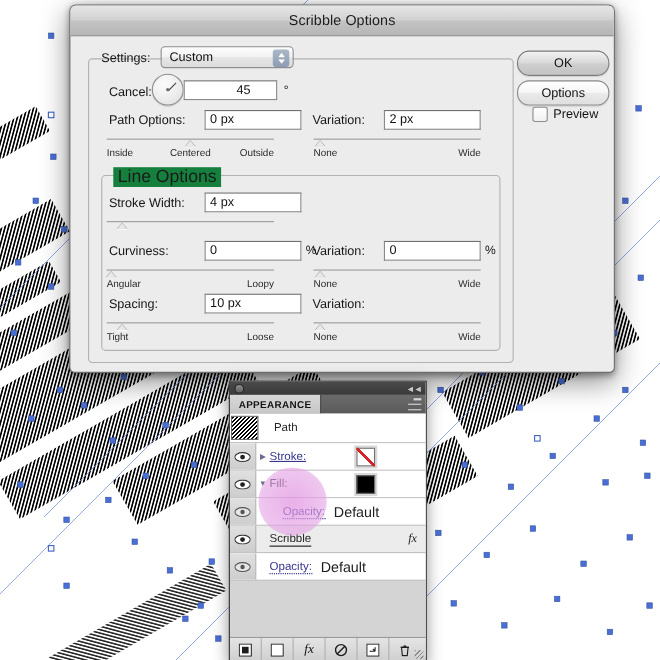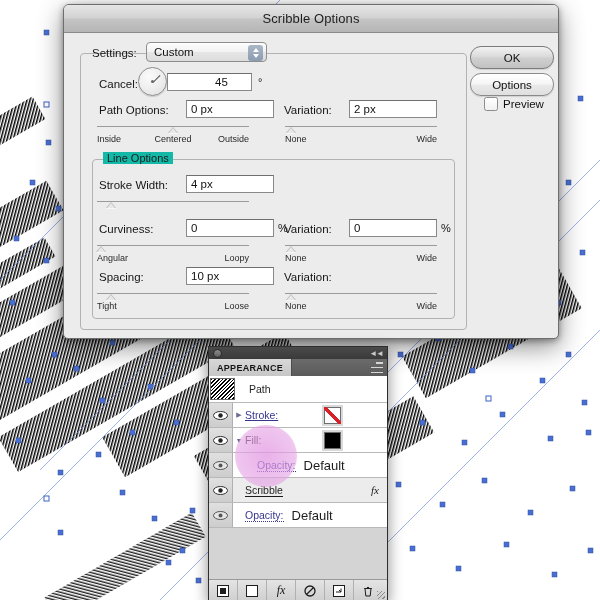--- a/index.html
+++ b/index.html
@@ -35,21 +35,21 @@
   .dlg-body{position:relative;height:306px;}
 
   
   .groupbox{
     position:absolute;
     border:1px solid #b2b2b2;
     border-radius:4px;
     background:transparent;
   }
   .group-legend{
-    position:absolute;font-size:11px;color:#1a1a1a;background:#14b8a6;
+    position:absolute;font-size:16px;color:#1a1a1a;background:#15803d;
     padding:0 4px;top:-8px;left:10px;
   }
 
   .lbl{position:absolute;font-size:11.5px;color:#151515;white-space:nowrap;}
 
   
   .tfield{
     position:absolute;background:#fff;border:1px solid #898989;
     border-top-color:#6f6f6f;
     box-sizing:border-box;height:18px;

